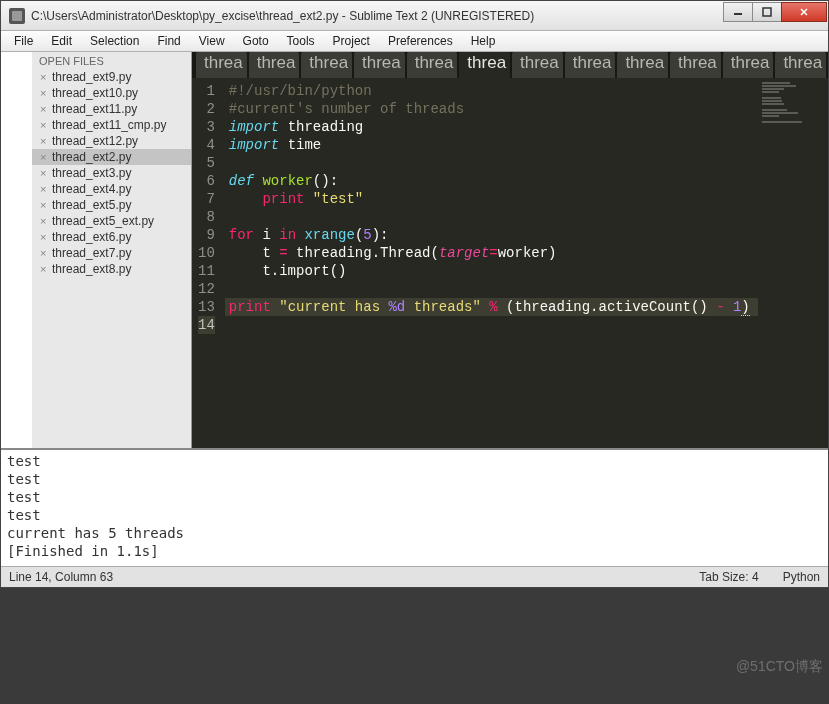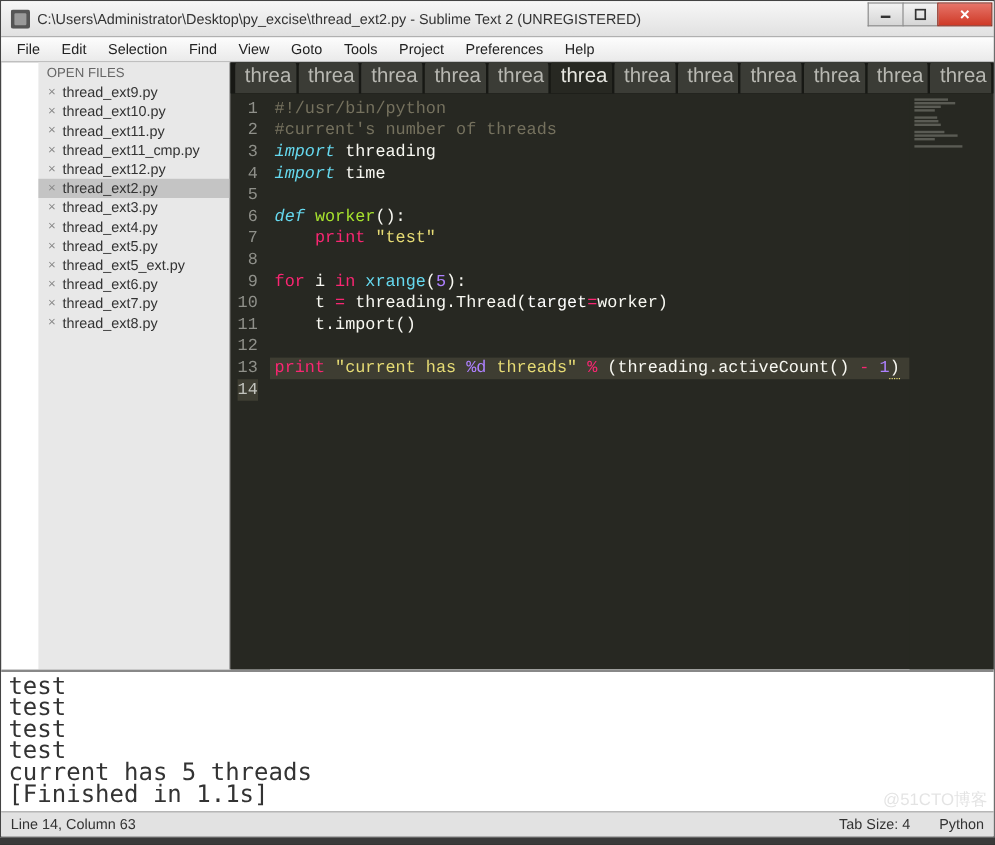--- a/index.html
+++ b/index.html
@@ -1,17 +1,17 @@
 <!DOCTYPE html>
 <html><head>
 <meta charset="utf-8">
 <style>
 * { margin: 0; padding: 0; box-sizing: border-box; }
 body { font-family: "Segoe UI", Tahoma, sans-serif; font-size: 12px; background: #3a3a3a; overflow: hidden; }
-.window { width: 829px; height: 698px; border: 1px solid #444; display: flex; flex-direction: column; background: #fff; }
+.window { width: 829px; height: 588px; border: 1px solid #444; display: flex; flex-direction: column; background: #fff; }
 
 
 .titlebar { height: 30px; background: linear-gradient(to bottom, #f7f7f7, #e1e1e1); display: flex; align-items: center; padding-left: 8px; border-bottom: 1px solid #b0b0b0; position: relative; }
 .title-icon { width: 16px; height: 16px; margin-right: 6px; }
 .title-text { color: #333; font-size: 12px; flex: 1; }
 .win-buttons { display: flex; height: 20px; position: absolute; right: 1px; top: 1px; }
 .win-btn { width: 29px; height: 20px; display: flex; align-items: center; justify-content: center; font-size: 11px; border: 1px solid #8a8a8a; background: linear-gradient(to bottom,#f2f2f2,#d6d6d6); }
 .win-btn.min { border-right: none; border-top-left-radius: 0; }
 .win-btn.max { border-right: none; }
 .win-btn.close { width: 46px; background: linear-gradient(to bottom,#e67469,#cf3a27); color: #fff; border-color:#8b2c20; }
@@ -44,32 +44,32 @@
 .line { height: 18px; line-height: 18px; white-space: pre; padding-left: 4px; }
 .line.hl { background: #3e3d32; }
 .c-comment { color: #75715e; }
 .c-keyword { color: #f92672; }
 .c-import { color: #66d9ef; font-style: italic; }
 .c-def { color: #66d9ef; font-style: italic; }
 .c-name { color: #a6e22e; }
 .c-string { color: #e6db74; }
 .c-number { color: #ae81ff; }
 .c-func { color: #66d9ef; }
-.c-param { color: #ffffff; }
+.c-param { color: #ec4899; font-style: italic; }
 .c-assign { color: #f92672; }
 .c-text { color: #f8f8f2; }
 .c-op { color: #f92672; }
 .c-under { border-bottom: 1px dotted #e6db74; }
 
 .minimap { width: 70px; background: #272822; position: relative; }
 .minimap-lines { position: absolute; top: 4px; left: 4px; right: 4px; }
 .mml { height: 2px; margin-bottom: 1px; background: #5a5b54; }
 
 
-.console { height: 118px; background: #fff; border-top: 2px solid #888; font-family: Consolas, monospace; font-size: 20px; color: #333; padding: 2px 6px; overflow: hidden; }
+.console { height: 118px; background: #fff; border-top: 2px solid #888; font-family: Consolas, monospace; font-size: 14px; color: #333; padding: 2px 6px; overflow: hidden; }
 .console .cl { height: 18px; line-height: 18px; }
 
 
 .statusbar { height: 21px; background: #e2e2e2; border-top: 1px solid #aaa; display: flex; align-items: center; padding: 0 8px; color: #333; font-size: 12px; }
 .status-left { flex: 1; }
 .status-right { display:flex; gap: 24px; }
 
 
 .watermark { position: absolute; right: 6px; bottom: 28px; color: #bbb; opacity: 0.4; font-size: 14px; pointer-events: none; }
 </style>

